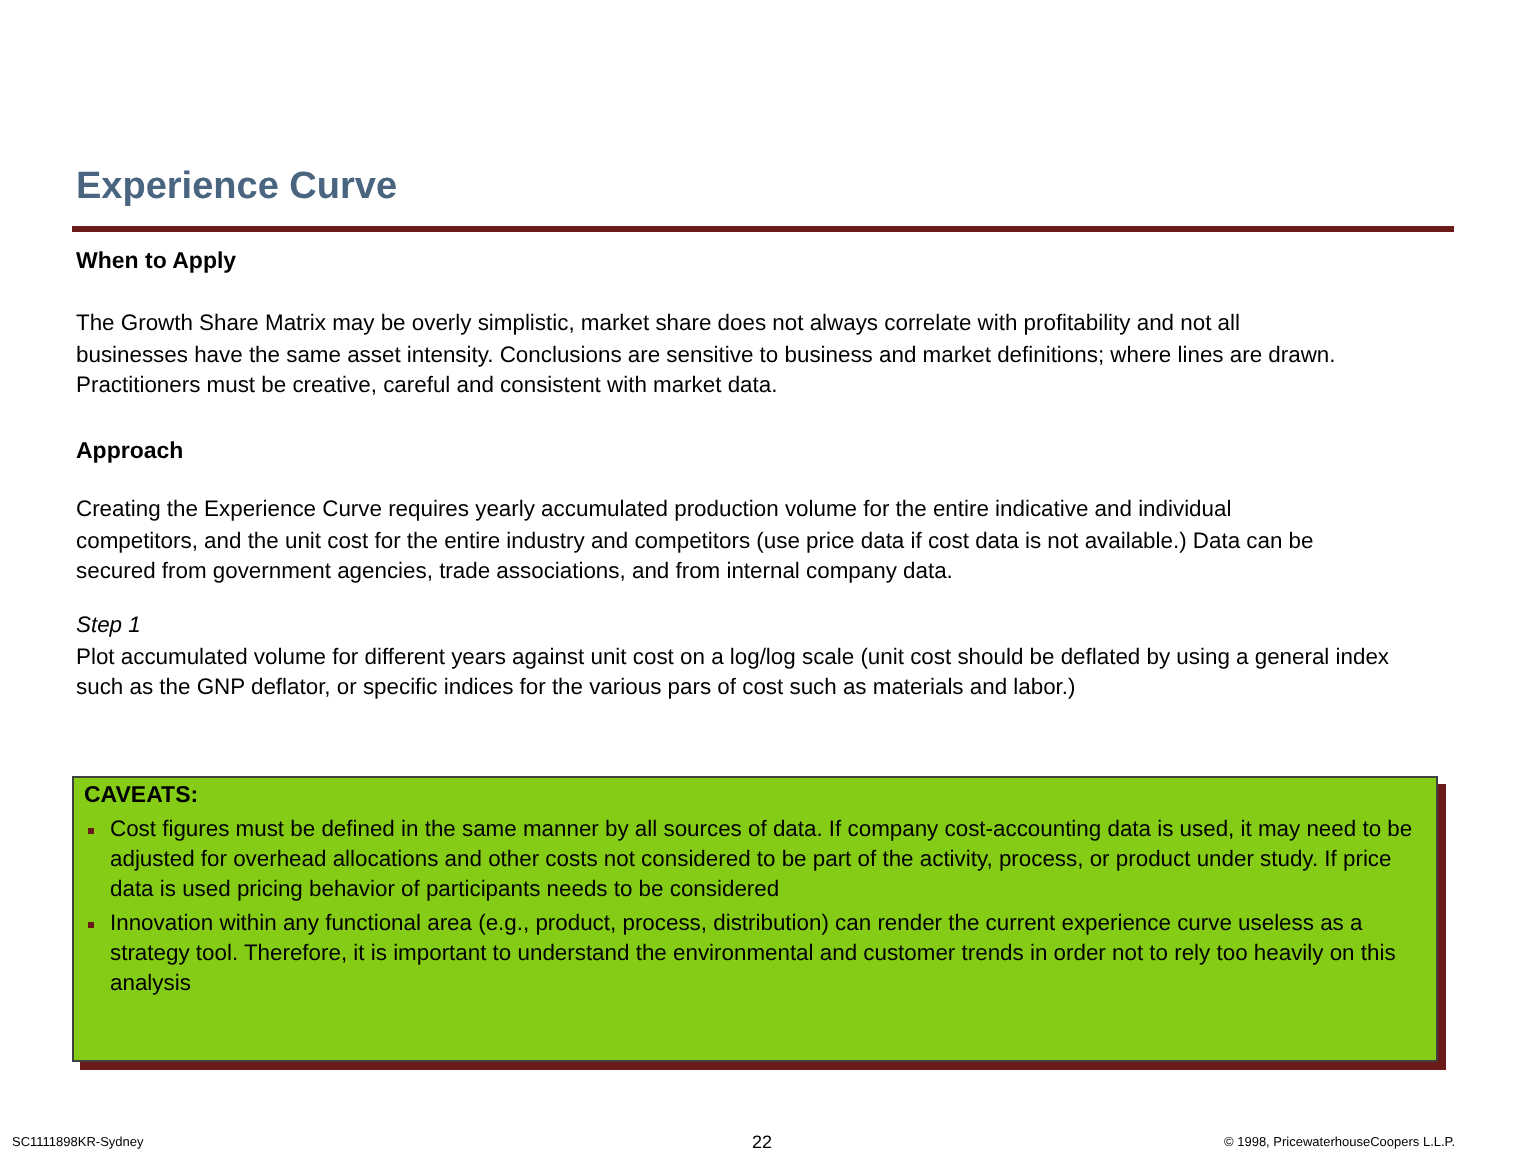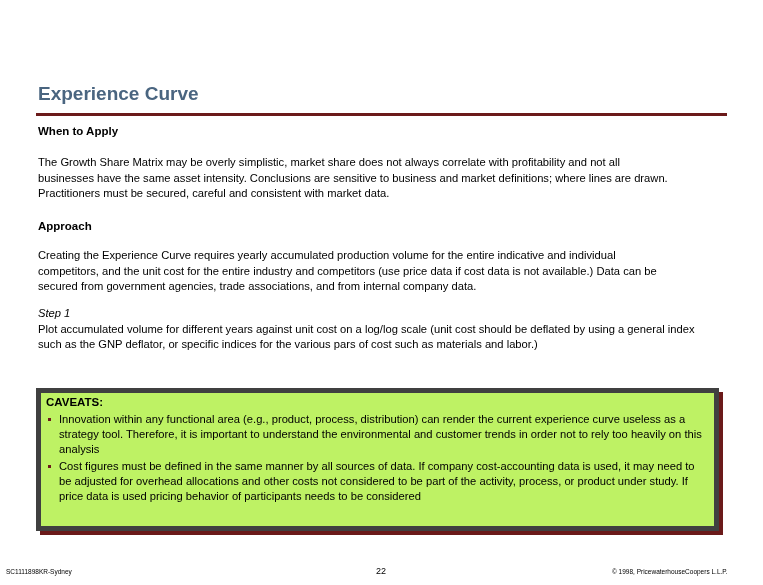--- a/index.html
+++ b/index.html
@@ -7,40 +7,40 @@
          font-family: "Liberation Sans", sans-serif; color: #000; }
   .title { position: absolute; left: 38px; top: 83px; font-size: 19px; font-weight: bold;
            color: #4a6580; letter-spacing: 0px; }
   .rule { position: absolute; left: 36px; top: 113px; width: 691px; height: 3px; background: #6b1a1a; }
   .h { position: absolute; left: 38px; font-size: 11.5px; font-weight: bold; }
   .p { position: absolute; left: 38px; width: 680px; font-size: 11.2px; line-height: 15.5px; }
   .step { position: absolute; left: 38px; width: 680px; font-size: 11.2px; line-height: 15.5px; display: flex; flex-direction: column; }
   .step-label { width: 72px; flex: none; font-style: italic; }
   .step-text { flex: 1; }
   .caveat-box { position: absolute; left: 36px; top: 388px; width: 683px; height: 143px;
-                border: 5px solid #404040; background: #bef264; box-shadow: 4px 4px 0 #6b1a1a;
+                border: 1px solid #404040; background: #84cc16; box-shadow: 4px 4px 0 #6b1a1a;
                 box-sizing: border-box; padding: 2px 5px; }
   .caveat-title { font-size: 11.5px; font-weight: bold; line-height: 15px; }
   .bullet { display: flex; font-size: 11.2px; line-height: 15px; margin-top: 2px; }
   .bullet-mark { width: 13px; flex: none; position: relative; }
   .bullet-mark::before { content: ""; position: absolute; left: 2px; top: 6px; width: 3px; height: 3px; background: #6b1a1a; }
   .bullet-text { flex: 1; }
   .footer { position: absolute; top: 568px; font-size: 6.5px; }
 </style>
 </head>
 <body>
 
 <div class="title">Experience Curve</div>
 <div class="rule"></div>
 
 <div class="h" style="top:125px;">When to Apply</div>
 <div class="p" style="top:155px;">
   <div>The Growth Share Matrix may be overly simplistic, market share does not always correlate with profitability and not all</div>
   <div>businesses have the same asset intensity.  Conclusions are sensitive to business and market definitions; where lines are drawn.</div>
-  <div>Practitioners must be secured, careful and consistent with market data.</div>
+  <div>Practitioners must be creative, careful and consistent with market data.</div>
 </div>
 
 <div class="h" style="top:220px;">Approach</div>
 <div class="p" style="top:248px;">
   <div>Creating the Experience Curve requires yearly accumulated production volume for the entire indicative and individual</div>
   <div>competitors, and the unit cost for the entire industry and competitors (use price data if cost data is not available.)  Data can be</div>
   <div>secured from government agencies, trade associations, and from internal company data.</div>
 </div>
 
 <div class="step" style="top:306px;">
@@ -49,23 +49,23 @@
 </div>
 <div class="step" style="top:356px;margin-top:30px;">
   <span class="step-label">Step 2</span>
   <span class="step-text">Add a standard regression line to the graph.</span>
 </div>
 
 <div class="caveat-box">
   <div class="caveat-title">CAVEATS:</div>
   <div class="bullet">
     <span class="bullet-mark"></span>
-    <span class="bullet-text">Innovation within any functional area (e.g., product, process, distribution) can render the current experience curve useless as a strategy tool. Therefore, it is important to understand the environmental and customer trends in order not to rely too heavily on this analysis</span>
+    <span class="bullet-text">Cost figures must be defined in the same manner by all sources of data. If company cost-accounting data is used, it may need to be adjusted for overhead allocations and other costs not considered to be part of the activity, process, or product under study. If price data is used pricing behavior of participants needs to be considered</span>
   </div>
   <div class="bullet">
     <span class="bullet-mark"></span>
-    <span class="bullet-text">Cost figures must be defined in the same manner by all sources of data. If company cost-accounting data is used, it may need to be adjusted for overhead allocations and other costs not considered to be part of the activity, process, or product under study. If price data is used pricing behavior of participants needs to be considered</span>
+    <span class="bullet-text">Innovation within any functional area (e.g., product, process, distribution) can render the current experience curve useless as a strategy tool. Therefore, it is important to understand the environmental and customer trends in order not to rely too heavily on this analysis</span>
   </div>
 </div>
 
 <div class="footer" style="left:6px;">SC1111898KR-Sydney</div>
 <div class="footer" style="left:376px; top:566px; font-size:9px;">22</div>
 <div class="footer" style="left:612px;">© 1998, PricewaterhouseCoopers L.L.P.</div>
 
 </body></html>

